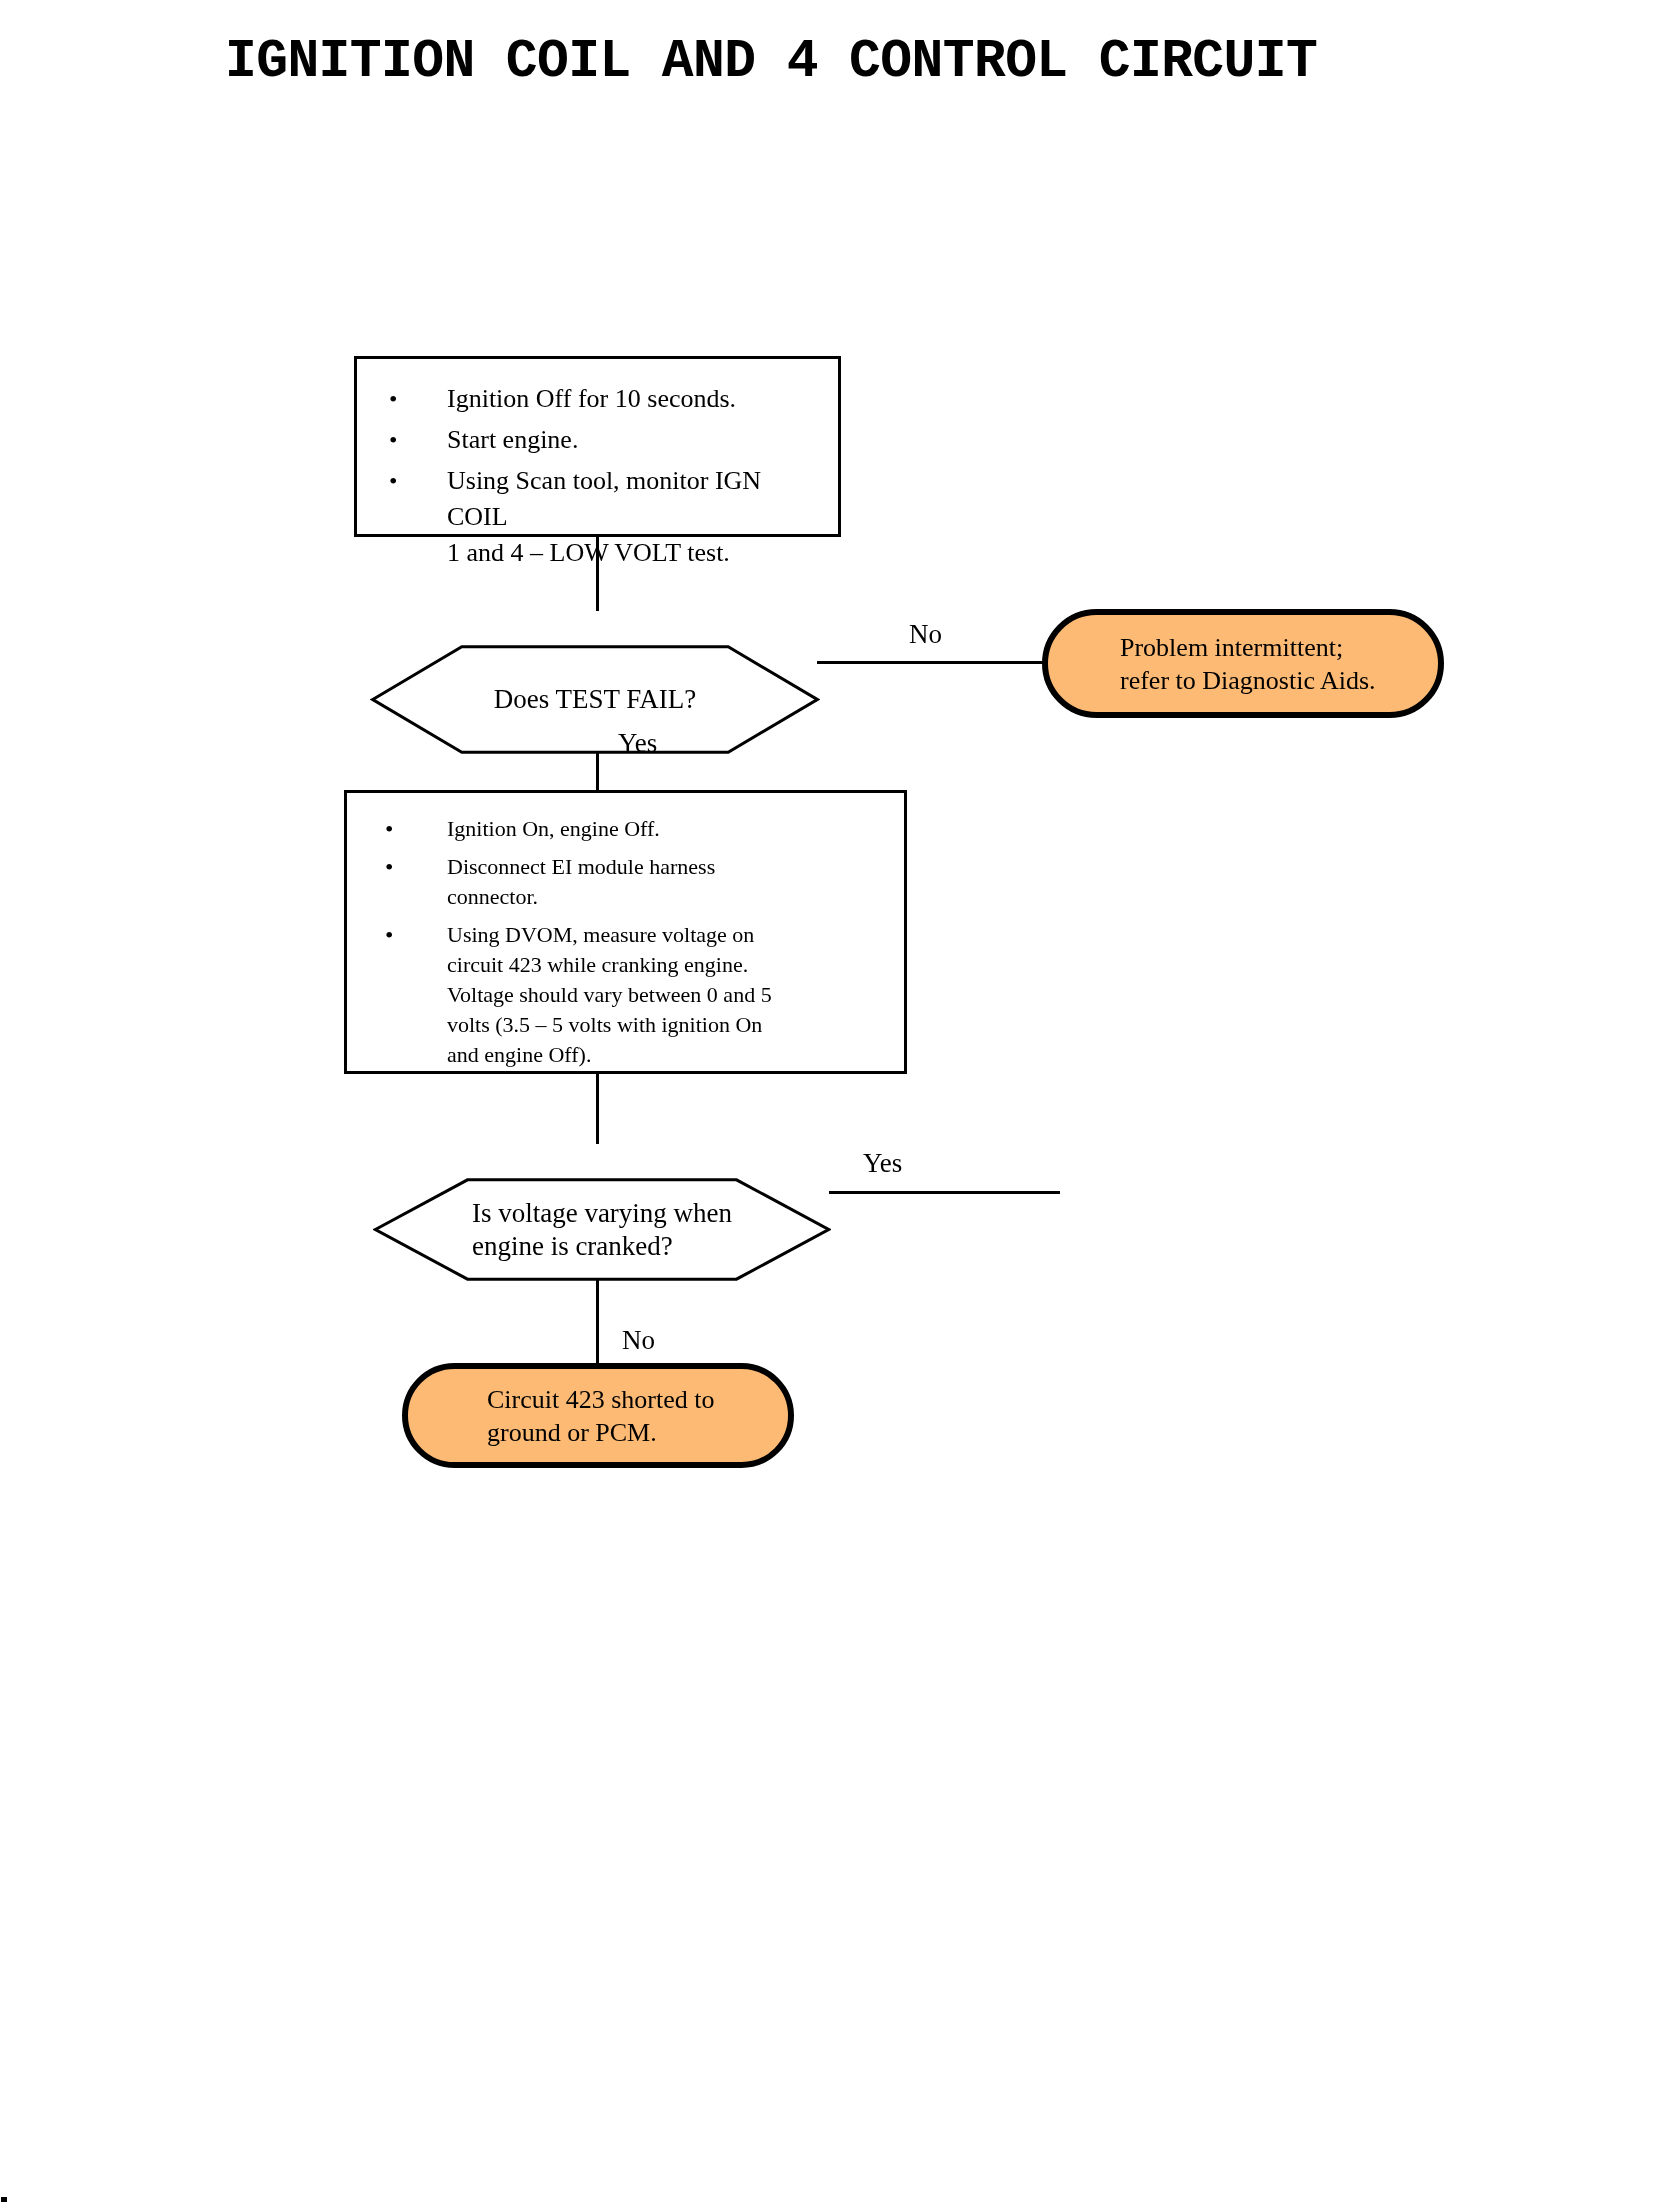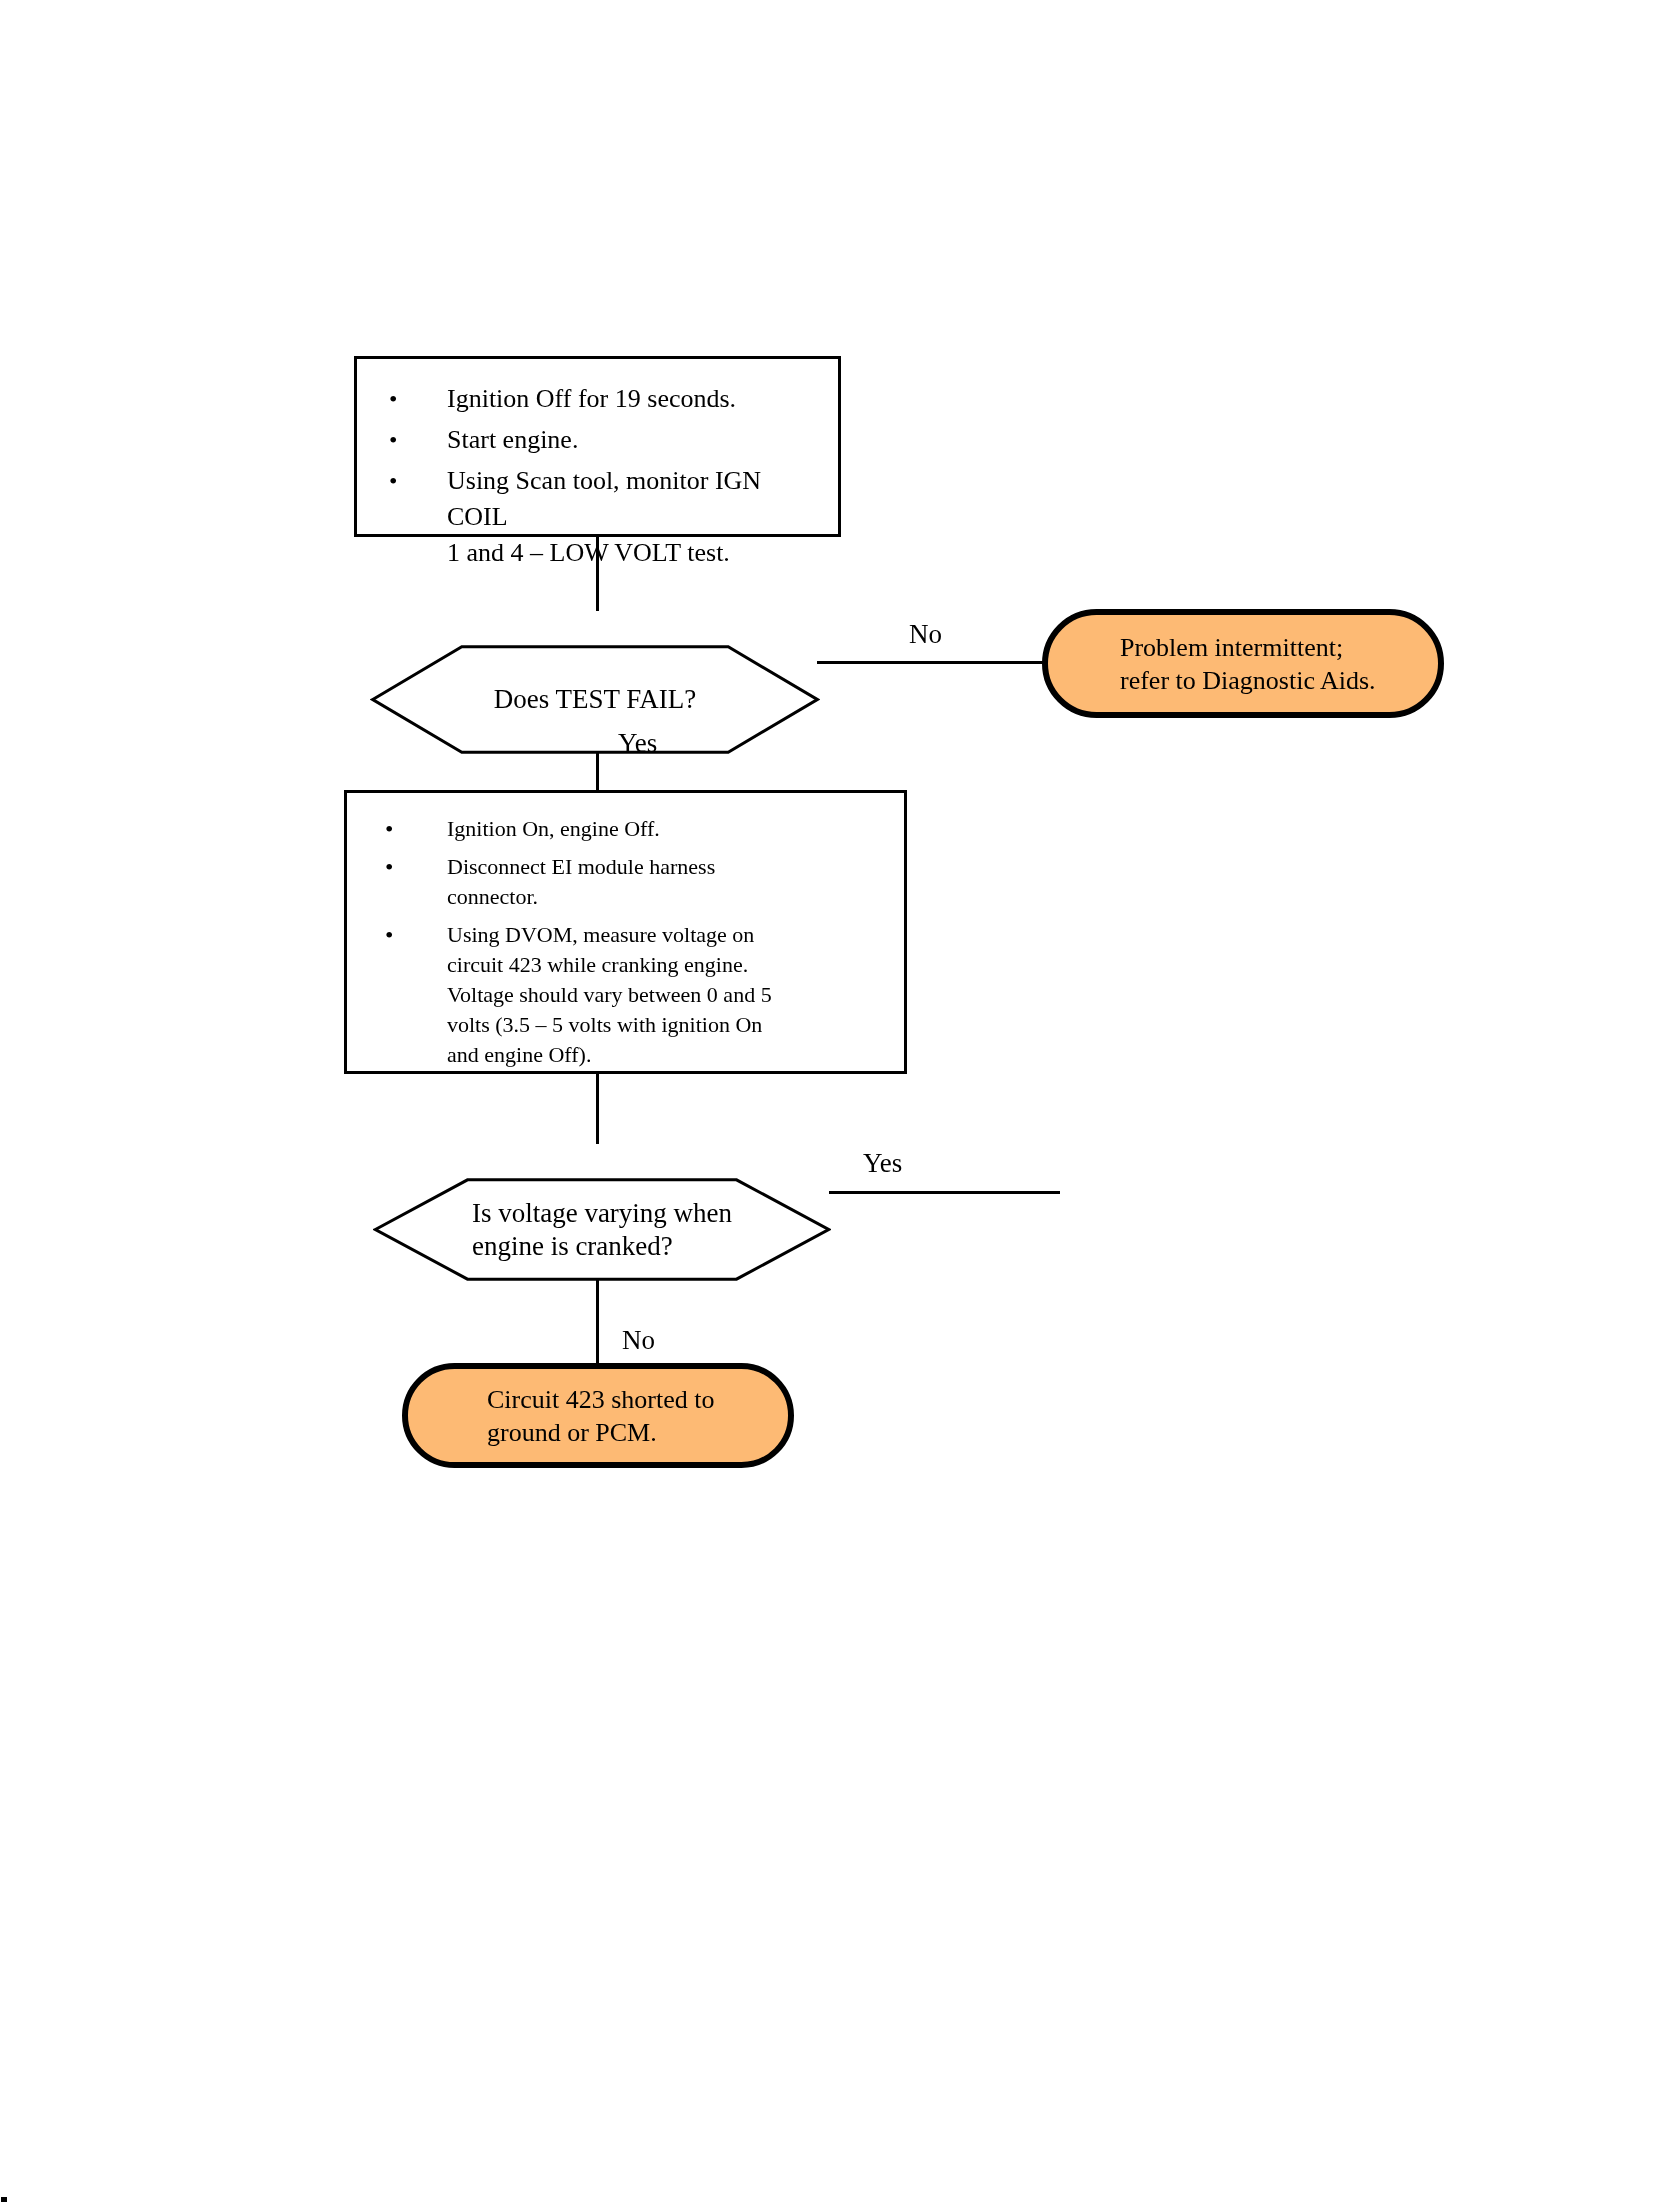--- a/index.html
+++ b/index.html
@@ -77,32 +77,33 @@
     position:absolute;
     left:1.2px;top:2197px;width:5.5px;height:4.9px;
     background:#000;
   }
 </style>
 </head>
 <body>
 
 <div class="page">
 
+  <h1 class="title">IGNITION COIL AND 4 CONTROL CIRCUIT</h1>
 
   <div class="line v" style="left:596px;top:532px;height:79px"></div>
   <div class="line h" style="left:817px;top:661px;width:227px"></div>
   <div class="line v" style="left:596px;top:716px;height:77px"></div>
   <div class="line v" style="left:596px;top:1072px;height:72px"></div>
   <div class="line h" style="left:829px;top:1191px;width:231px"></div>
   <div class="line v" style="left:596px;top:1242px;height:122px"></div>
 
   <div class="rect-box box-step1">
     <div class="bullet-row">
       <span class="bullet">•</span>
-      <span class="btext">Ignition Off for 19 seconds.</span>
+      <span class="btext">Ignition Off for 10 seconds.</span>
     </div>
     <div class="bullet-row">
       <span class="bullet">•</span>
       <span class="btext">Start engine.</span>
     </div>
     <div class="bullet-row">
       <span class="bullet">•</span>
       <span class="btext">Using Scan tool, monitor IGN COIL
 1 and 4 – LOW VOLT test.</span>
     </div>

